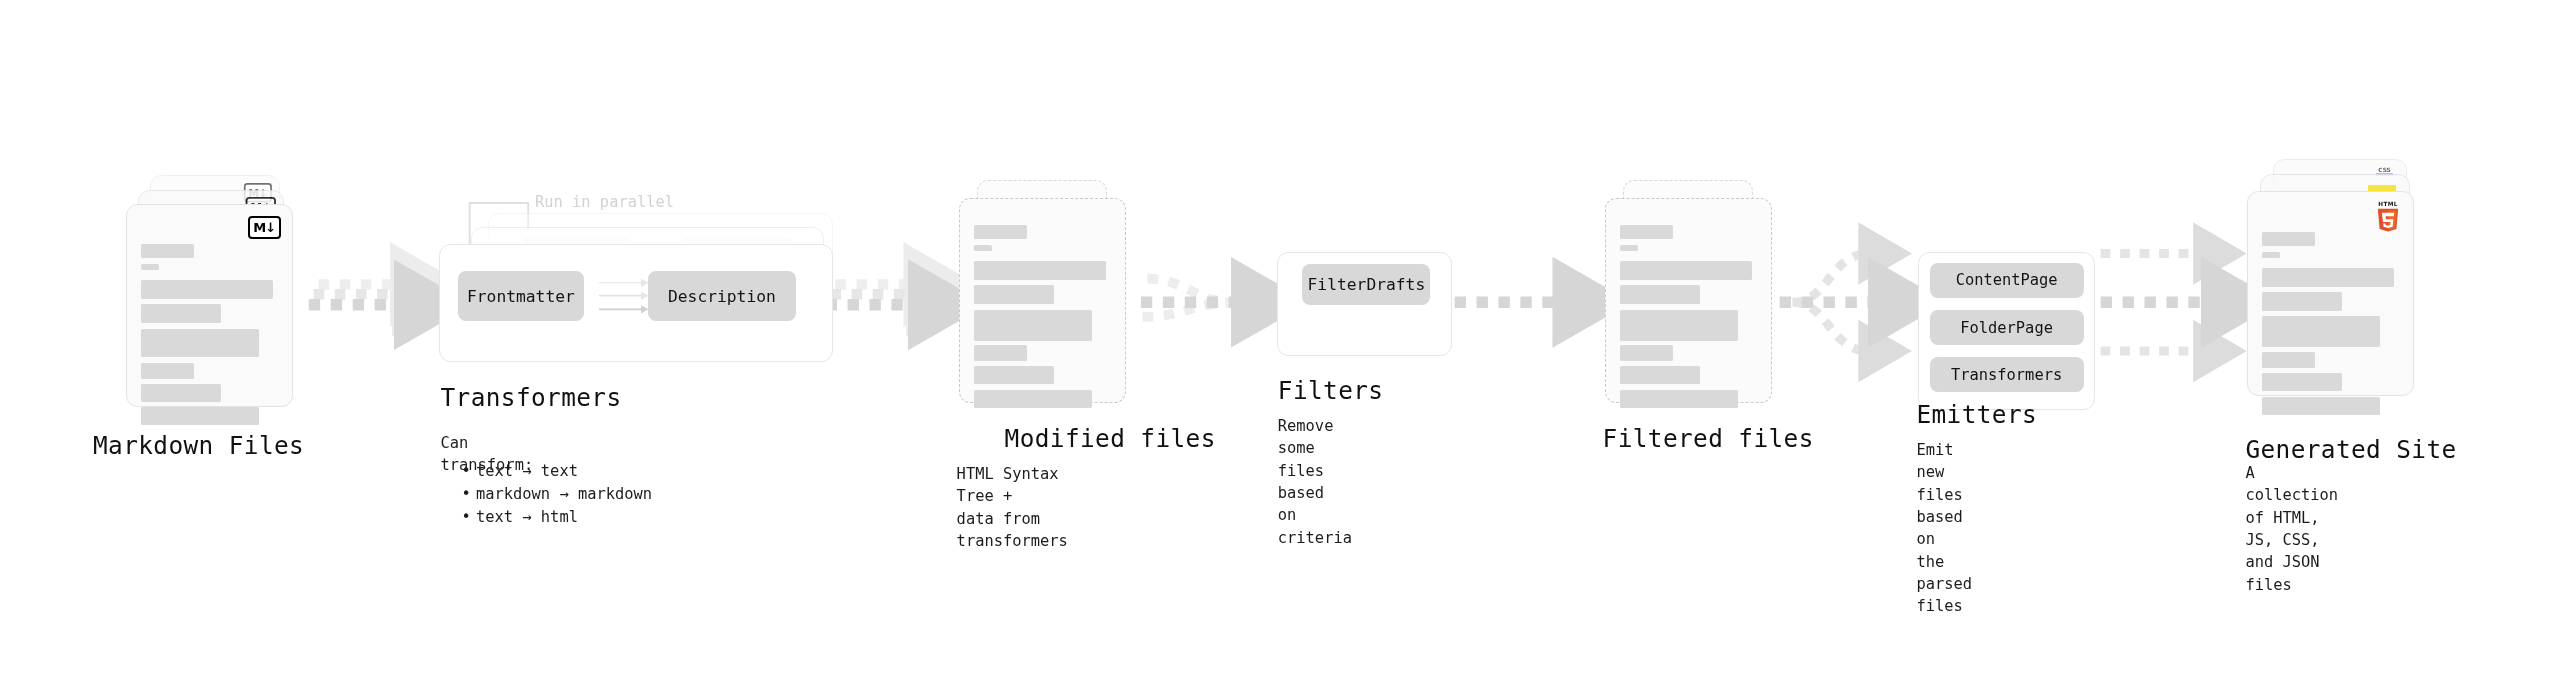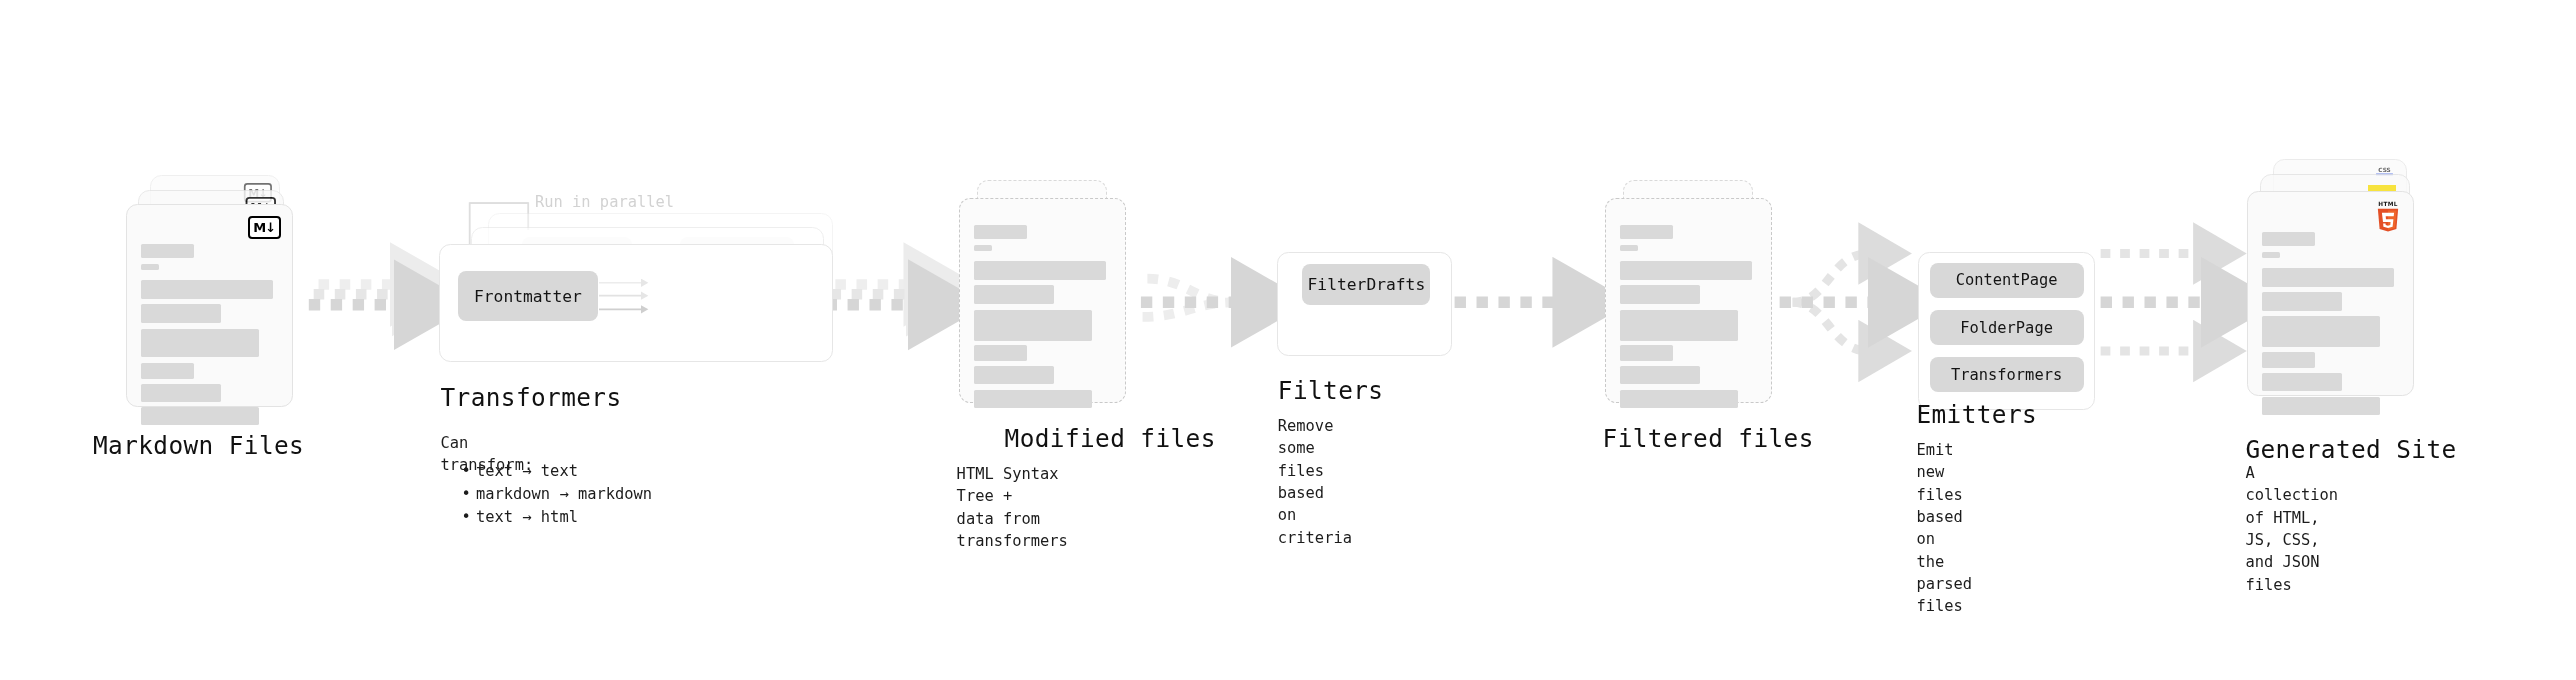--- a/index.html
+++ b/index.html
@@ -239,21 +239,22 @@
       <div class="chip" style="left:32.5px; top:23px; width:110px; height:50px; opacity:0.45;"></div>
       <div class="chip" style="left:191px; top:23px; width:114px; height:50px; opacity:0.45;"></div>
     </div>
 
     <div class="group-box" style="left:24.4px; top:24.4px; width:353px; height:112px; opacity:0.65;">
       <div class="chip" style="left:26px; top:24.4px; width:114px; height:55px; opacity:0.6;"></div>
       <div class="chip" style="left:193px; top:24.4px; width:118px; height:55px; opacity:0.6;"></div>
     </div>
 
     <div class="group-box" style="left:-8.1px; top:41px; width:394px; height:118px;">
-      <div class="chip" style="left:18px; top:26px; width:140px; height:50px;">Frontmatter</div>
+      <div class="chip" style="left:18px; top:26px; width:126px; height:50px;">Frontmatter</div>
+      <div class="chip" style="left:208px; top:26px; width:148px; height:50px;">Description</div>
 
       <svg style="position:absolute; left:159px; top:31px; width:50px; height:49px;" viewBox="0 0 62 60">
         <defs>
           <marker id="tah" markerWidth="8" markerHeight="8" refX="1" refY="2.6" orient="auto">
             <path d="M0,0 L0,5.2 L4.6,2.6 z" fill="#cfcfcf"></path>
           </marker>
           <marker id="tah2" markerWidth="8" markerHeight="8" refX="1" refY="2.6" orient="auto">
             <path d="M0,0 L0,5.2 L4.6,2.6 z" fill="#e6e6e6"></path>
           </marker>
         </defs>

